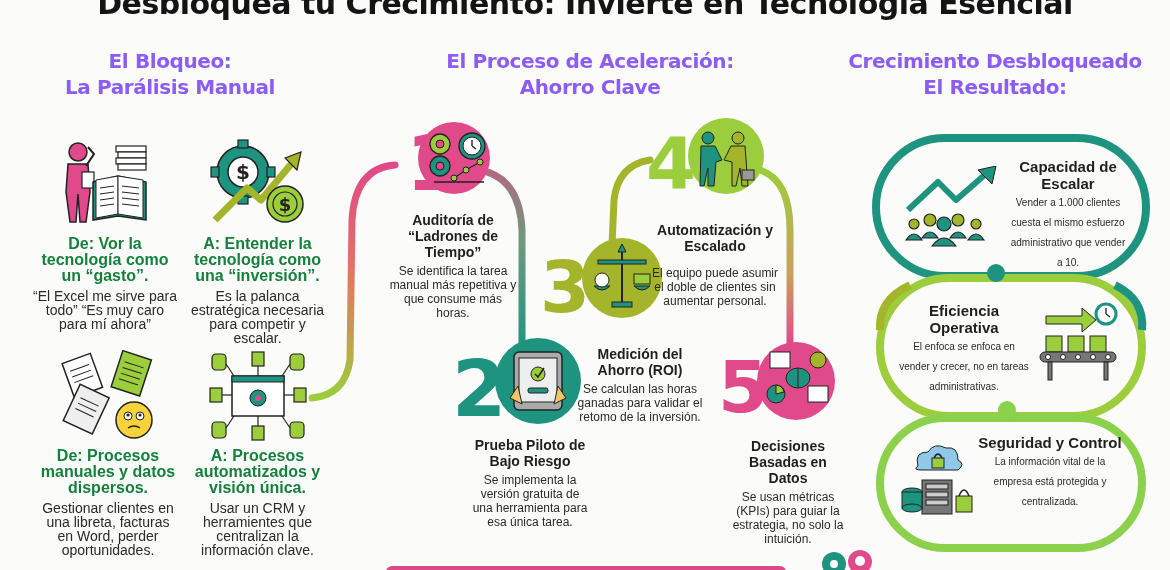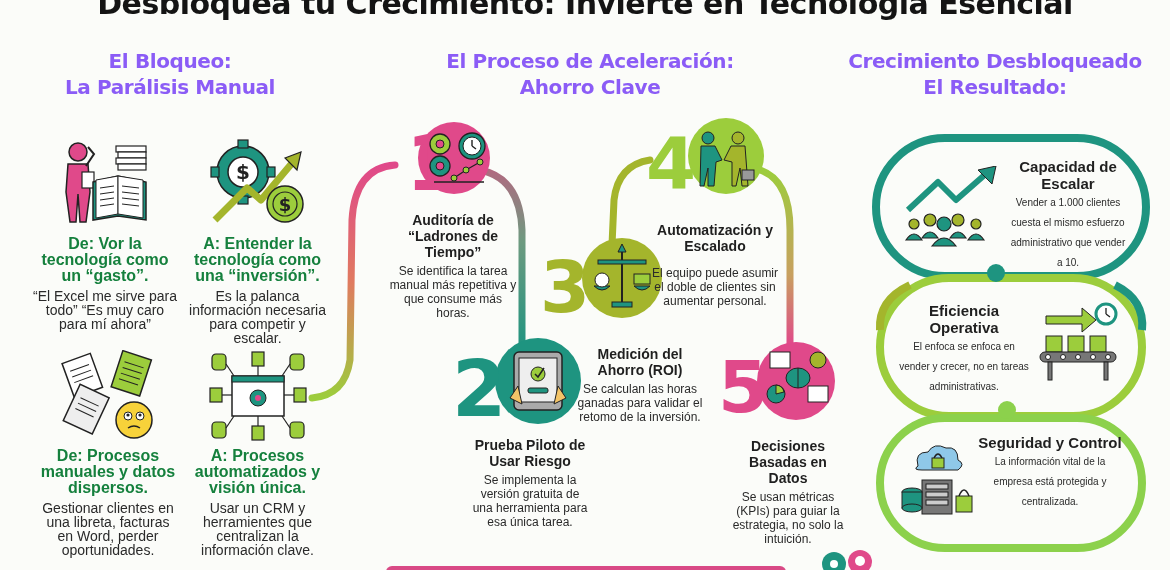--- a/index.html
+++ b/index.html
@@ -131,21 +131,21 @@
     <text x="38" y="43" text-anchor="middle" font-size="20" font-weight="bold" fill="#222" font-family="DejaVu Sans, sans-serif">$</text>
     <path d="M10 84 L42 52 L56 64 L88 26" fill="none" stroke="#a4b52c" stroke-width="7" stroke-linejoin="round"></path>
     <path d="M80 22 L96 16 L92 34 Z" fill="#a4b52c" stroke="#222" stroke-width="1.2"></path>
     <circle cx="80" cy="68" r="18" fill="#9ccd3c" stroke="#222" stroke-width="1.5"></circle>
     <circle cx="80" cy="68" r="12" fill="none" stroke="#222" stroke-width="1.2"></circle>
     <text x="80" y="75" text-anchor="middle" font-size="18" font-weight="bold" fill="#222" font-family="DejaVu Sans, sans-serif">$</text>
   </svg>
 </div>
 <div class="cell" style="left:185px; top:236px; width:145px;">
   <div class="h">A: Entender la tecnología como una “inversión”.</div>
-  <div class="p">Es la palanca información necesaria para competir y escalar.</div>
+  <div class="p">Es la palanca estratégica necesaria para competir y escalar.</div>
 </div>
 
 <div class="icon" style="left:58px; top:350px; width:100px; height:92px;">
   <svg width="100" height="92" viewBox="0 0 100 92">
     <g transform="rotate(-20 22 22)">
         <rect x="8" y="8" width="30" height="36" fill="#fff" stroke="#222" stroke-width="1.5"></rect>
         <g stroke="#222">
           <line x1="13" y1="18" x2="33" y2="18"></line>
           <line x1="13" y1="24" x2="33" y2="24"></line>
           <line x1="13" y1="30" x2="33" y2="30"></line>
@@ -248,21 +248,21 @@
       <rect x="67" y="20" width="38" height="44" fill="#eee" stroke="#222"></rect>
       <circle cx="86" cy="36" r="7" fill="#9ccd3c" stroke="#222"></circle>
       <path d="M83 36 L86 39 L92 30" fill="none" stroke="#222" stroke-width="1.5"></path>
       <rect x="76" y="50" width="20" height="5" rx="2" fill="#1e9480" stroke="#222"></rect>
       <path d="M58 60 L66 48 L70 66 Z" fill="#f3c468" stroke="#222"></path>
       <path d="M114 60 L106 48 L102 66 Z" fill="#f3c468" stroke="#222"></path>
     </g>
   </svg>
 </div>
 <div class="step-text" style="left:470px; top:437px; width:120px;">
-  <div class="h">Prueba Piloto de Usar Riesgo</div>
+  <div class="h">Prueba Piloto de Bajo Riesgo</div>
   <div class="p">Se implementa la versión gratuita de una herramienta para esa única tarea.</div>
 </div>
 
 <div class="icon" style="left:540px; top:238px; width:122px; height:80px;">
   <svg width="122" height="80" viewBox="0 0 122 80">
     <circle cx="82" cy="40" r="40" fill="#a4b52c"></circle>
     <text x="0" y="74" font-family="DejaVu Sans, sans-serif" font-weight="bold" font-size="72" fill="#a4b52c">3</text>
     <g>
       <line x1="82" y1="12" x2="82" y2="66" stroke="#222" stroke-width="2"></line>
       <path d="M78 14 L82 6 L86 14 Z" fill="#1e9480" stroke="#222"></path>

